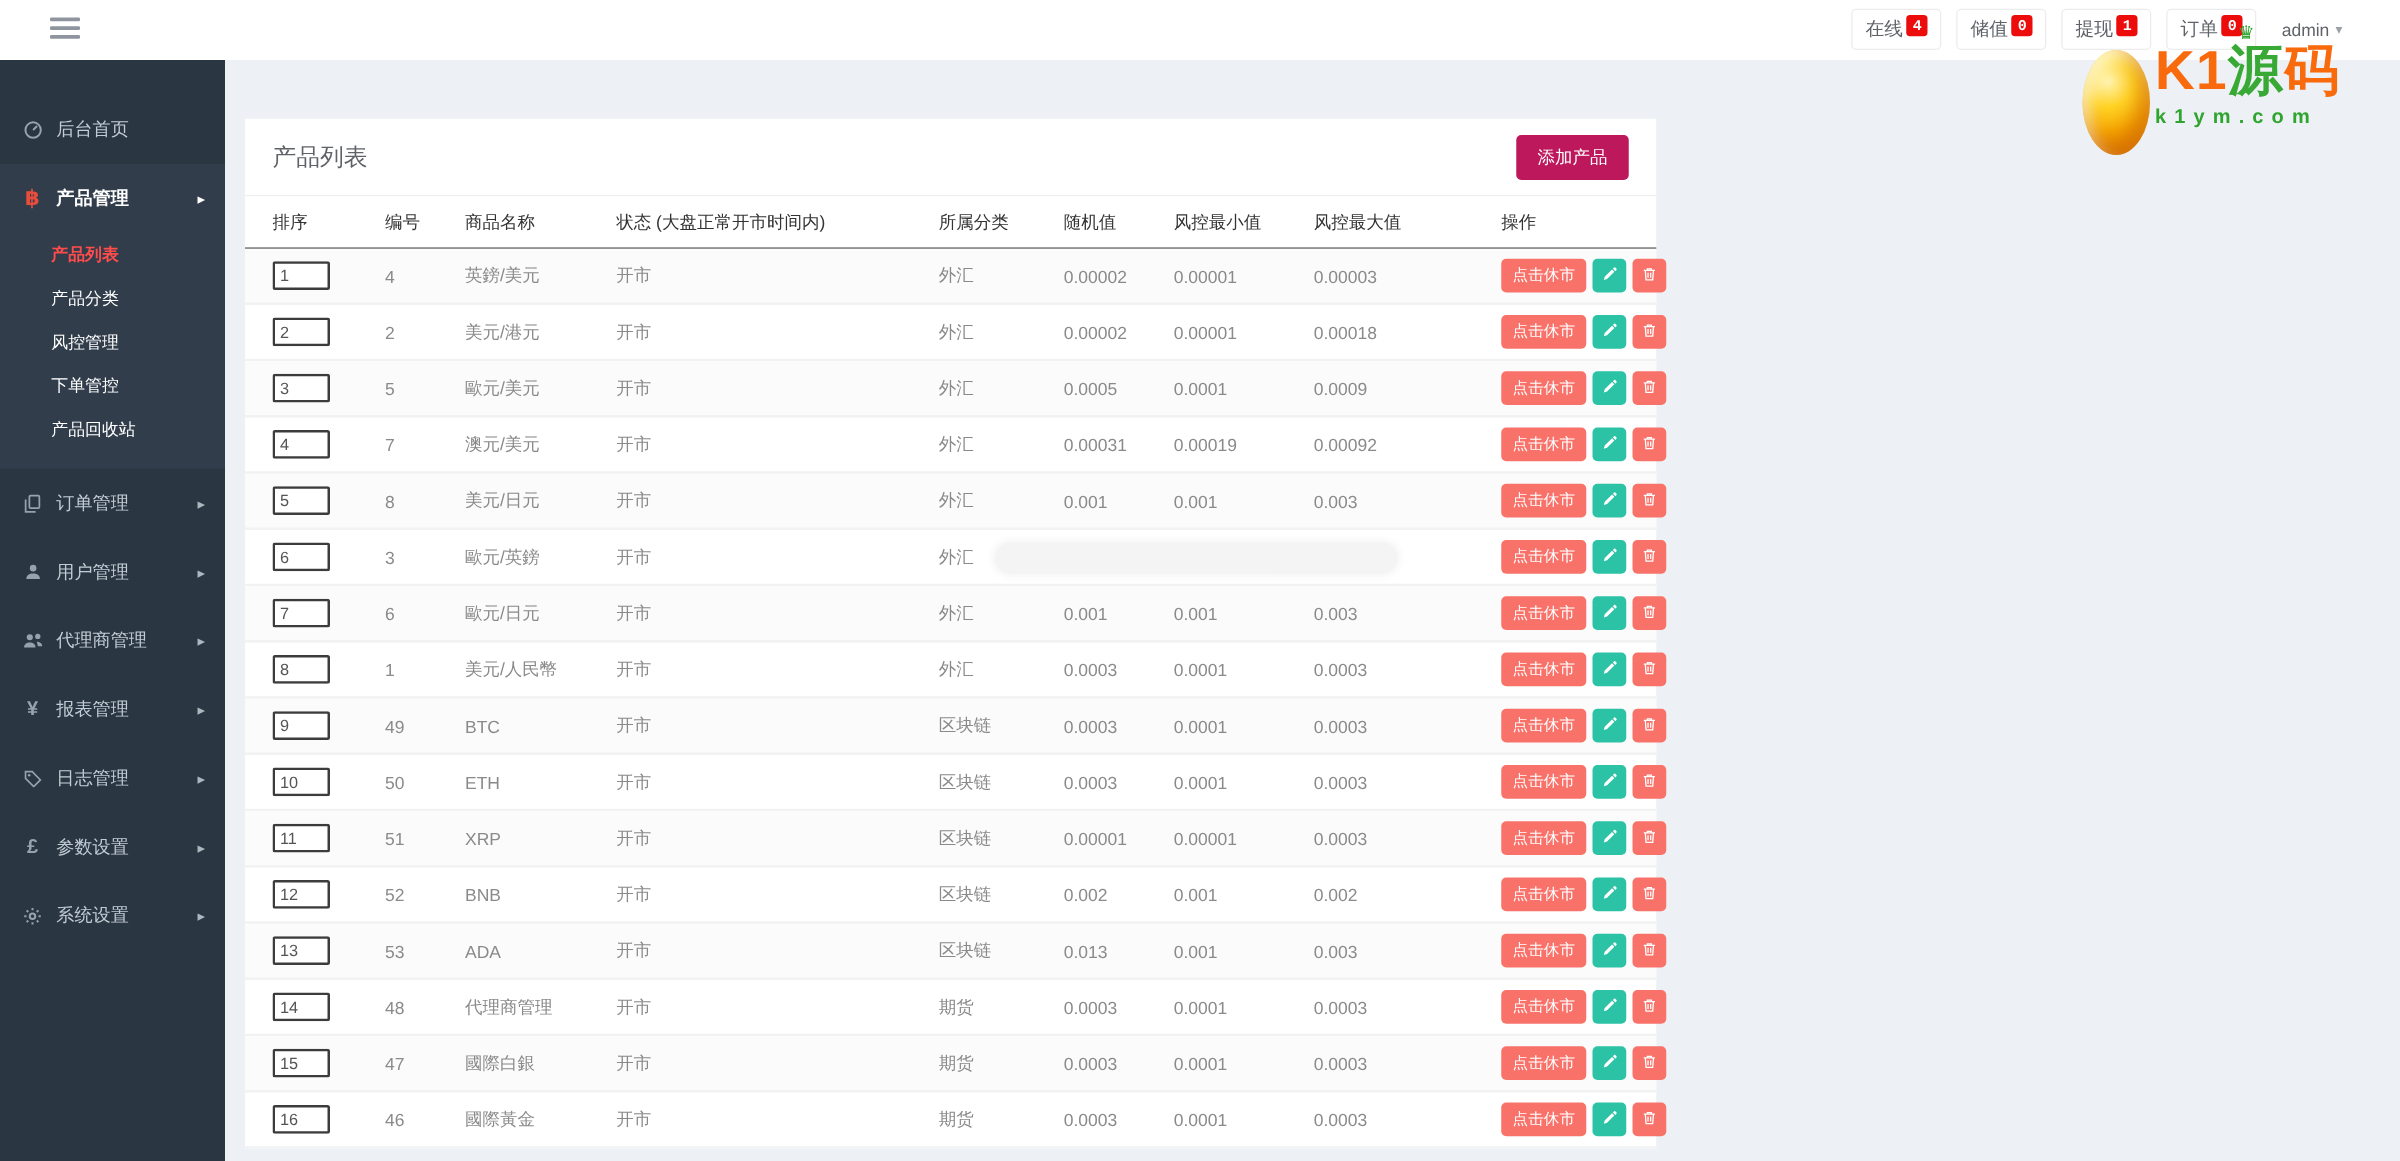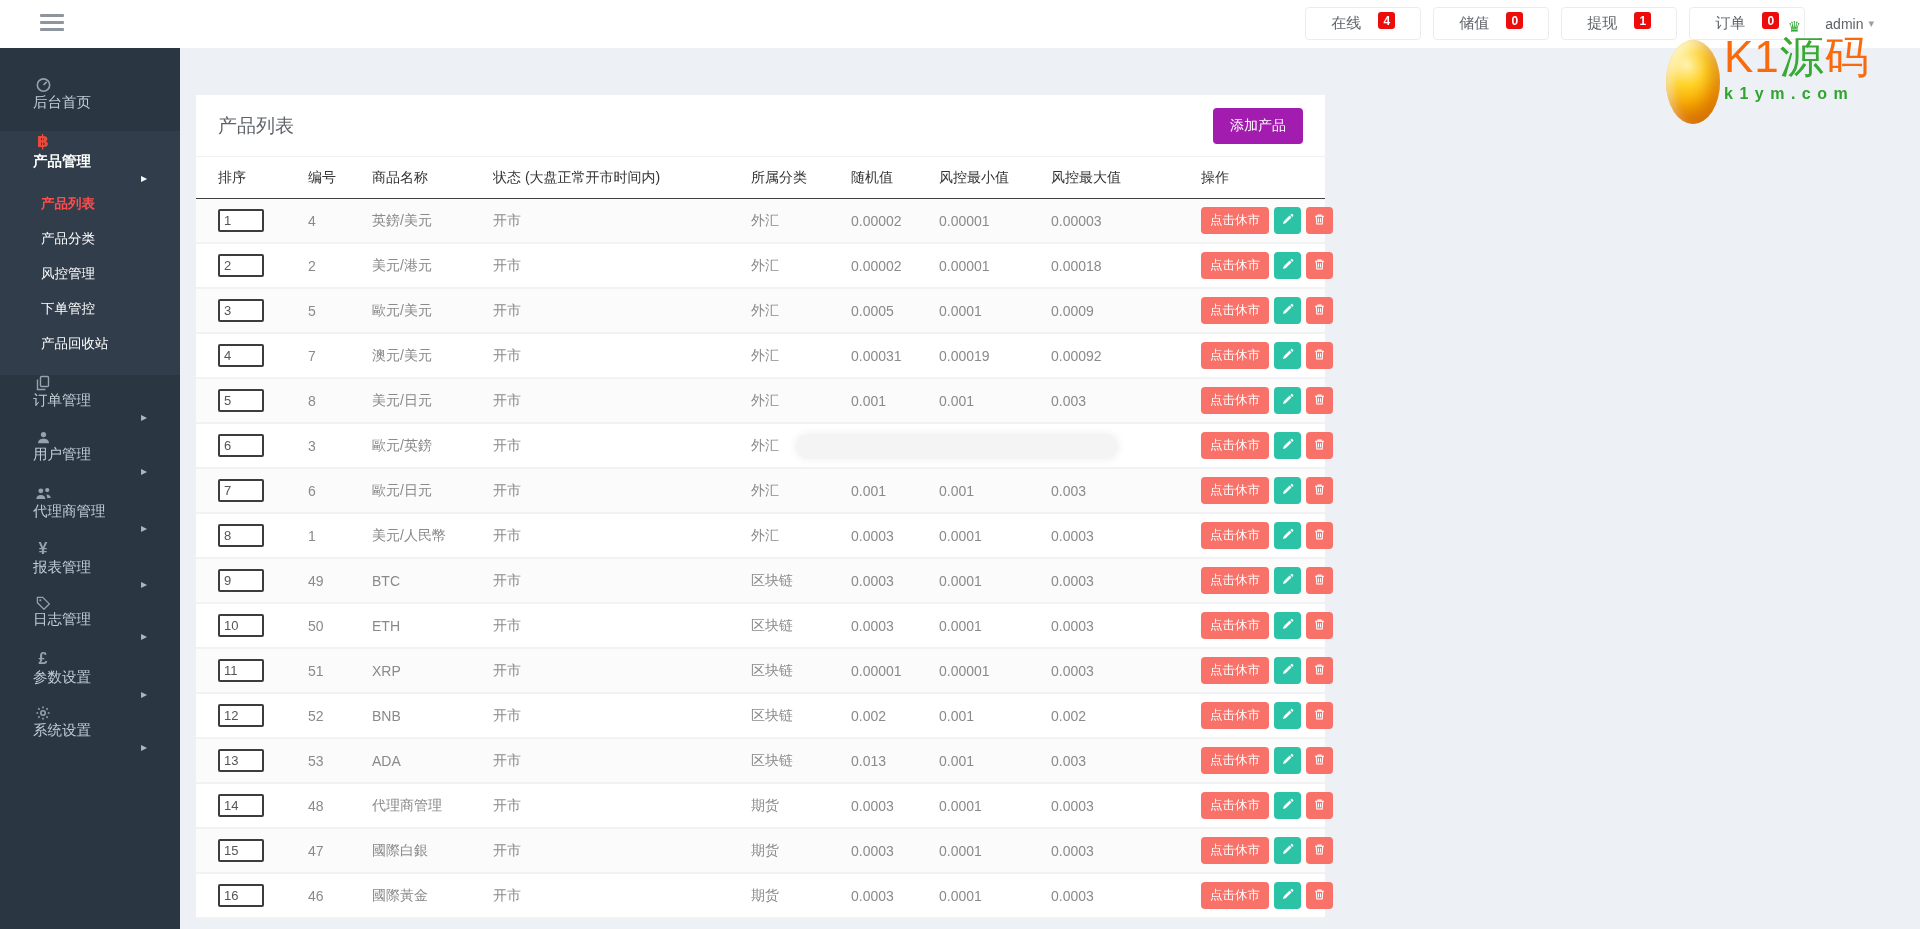--- a/index.html
+++ b/index.html
@@ -5,62 +5,62 @@
   * { margin:0; padding:0; box-sizing:border-box; }
   html,body { width:1920px; height:929px; overflow:hidden; background:#edf0f4;
     font-family:"Liberation Sans","DejaVu Sans",sans-serif; }
   .app { position:relative; width:1920px; height:929px; }
 
   
   .topbar { position:absolute; top:0; left:0; width:100%; height:48px; background:#fff; z-index:5; }
   .hamburger { position:absolute; left:40px; top:14px; width:24px; cursor:pointer; }
   .hamburger span { display:block; width:24px; height:3px; background:#8f959e; margin-bottom:4px; border-radius:1px; }
   .top-right { position:absolute; right:46px; top:7px; display:flex; align-items:center; gap:12px; }
-  .stat { display:flex; align-items:center; gap:17px; border:1px solid #ececec; background:#fff;
-    border-radius:4px; padding:6px 25px; font-size:15px; color:#5f6368; cursor:pointer; }
+  .stat { display:flex; align-items:center; gap:3px; border:1px solid #ececec; background:#fff;
+    border-radius:4px; padding:6px 10px; font-size:15px; color:#5f6368; cursor:pointer;font-family:Liberation Mono, monospace; }
   .stat-badge { background:#ed0c0c; color:#fff; font-size:12px; font-weight:bold; min-width:17px; height:17px;
     border-radius:3px; display:flex; align-items:center; justify-content:center; padding:0 3px; margin-top:-6px; }
   .admin { display:flex; align-items:center; gap:5px; color:#5f6368; font-size:14px; margin-left:8px; cursor:pointer; }
   .caret-down { color:#9aa0a6; font-size:11px; }
 
   
   .watermark { position:absolute; top:34px; right:14px; width:240px; display:flex; z-index:50; pointer-events:none; }
   .wm-egg { width:54px; height:84px; border-radius:50%; margin-top:6px; flex:none;
     background:radial-gradient(circle at 38% 30%, #fff3b0 0%, #ffd224 30%, #f7a600 60%, #e07b00 100%);
     box-shadow: inset -7px -10px 16px rgba(195,85,0,.5), inset 5px 7px 12px rgba(255,255,225,.85); }
   .wm-text { margin-left:4px; }
-  .wm-line1 { font-size:44px; font-weight:normal; line-height:1.05; letter-spacing:1px; white-space:nowrap; }
+  .wm-line1 { font-size:44px; font-weight:bold; line-height:1.05; letter-spacing:1px; white-space:nowrap; }
   .wm-line1 .or { color:#f96a0d; }
   .wm-line1 .gr { color:#39a935; position:relative; }
   .crown { position:absolute; top:-13px; left:8px; font-size:15px; color:#2fa52f; }
   .wm-line2 { color:#2fa52f; font-weight:bold; font-size:16px; letter-spacing:6.5px; margin-top:5px; white-space:nowrap; }
 
   
   .sidebar { position:absolute; top:48px; left:0; bottom:0; width:180px; background:#2a3642; z-index:4; }
   .sidebar nav { padding-top:28px; }
-  .nav-item { height:55px; display:flex; padding:0 33px; color:#c3ccd4;
-    font-size:14.5px; cursor:pointer;flex-direction:column; }
+  .nav-item { height:55px; display:flex; align-items:center; padding:0 16px; color:#c3ccd4;
+    font-size:14.5px; cursor:pointer; }
   .nicon { width:20px; margin-right:9px; color:#97a2ac; display:flex; align-items:center; justify-content:center; flex:none; }
   .nicon.btc { color:#e84c3d; font-weight:bold; font-size:17px; }
   .nicon.cur { font-size:16px; font-weight:bold; }
   .caret { margin-left:auto; color:#aeb7bf; font-size:12px; }
   .nav-group { background:#313d4a; padding-bottom:14px; }
   .nav-group .nav-item { color:#fff; font-weight:bold; }
   .nav-group .caret { color:#fff; }
   .sub-item { height:35px; display:flex; align-items:center; padding-left:41px; font-size:13.5px;
     color:#ffffff; cursor:pointer; }
   .sub-item.active { color:#ff4c4c; font-weight:bold; }
 
   
   .content { position:absolute; top:48px; left:180px; right:0; bottom:0; background:#edf0f4; overflow:hidden; }
   .panel { margin:47px 0 0 16px; width:1129px; background:#fff; }
   .panel-head { height:62px; display:flex; align-items:center; justify-content:space-between;
     padding:0 22px; border-bottom:1px solid #f0f0f0; }
   .panel-title { font-size:19px; color:#5f6368; font-weight:normal; }
-  .btn-add { background:#a21caf; color:#fff; border:none; border-radius:4px; height:36px; padding:0 17px;
+  .btn-add { background:#be185d; color:#fff; border:none; border-radius:4px; height:36px; padding:0 17px;
     font-size:14px; cursor:pointer; font-family:inherit; }
 
   .grid { display:grid; grid-template-columns:90px 64px 121px 258px 100px 88px 112px 150px auto; align-items:center; }
   .thead { height:42px; padding:0 22px; border-bottom:1px solid #404040; }
   .th { font-size:14px; color:#333; padding-right:8px; white-space:nowrap; overflow:hidden; }
   .trow { height:45px; padding:0 22px; border-bottom:2px solid #f1f2f3; position:relative; }
   .tbody .trow:nth-of-type(odd) { background:#fbfbfb; }
   .td { font-size:14px; color:#8a8a8a; padding-right:8px; white-space:nowrap; overflow:hidden; }
   .sort-input { width:46px; height:23px; border:2px solid #3c3c3c; border-radius:2px; padding:1px 4px;
     font-size:13px; color:#555; background:#fff; font-family:inherit; }

